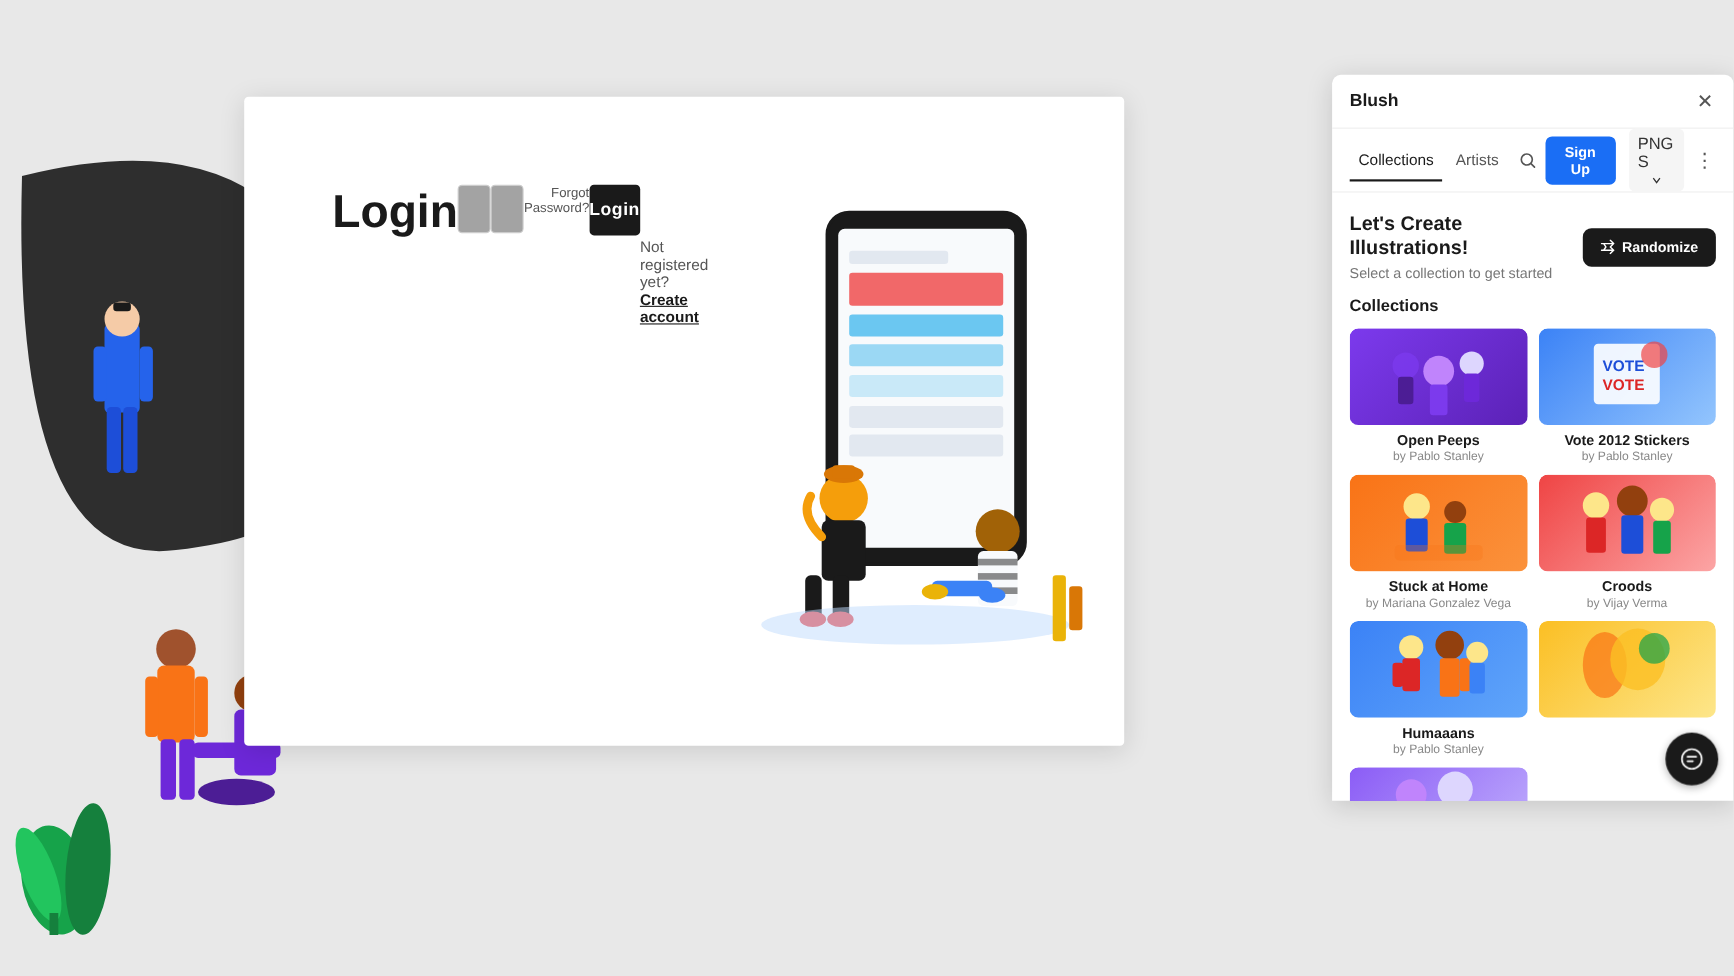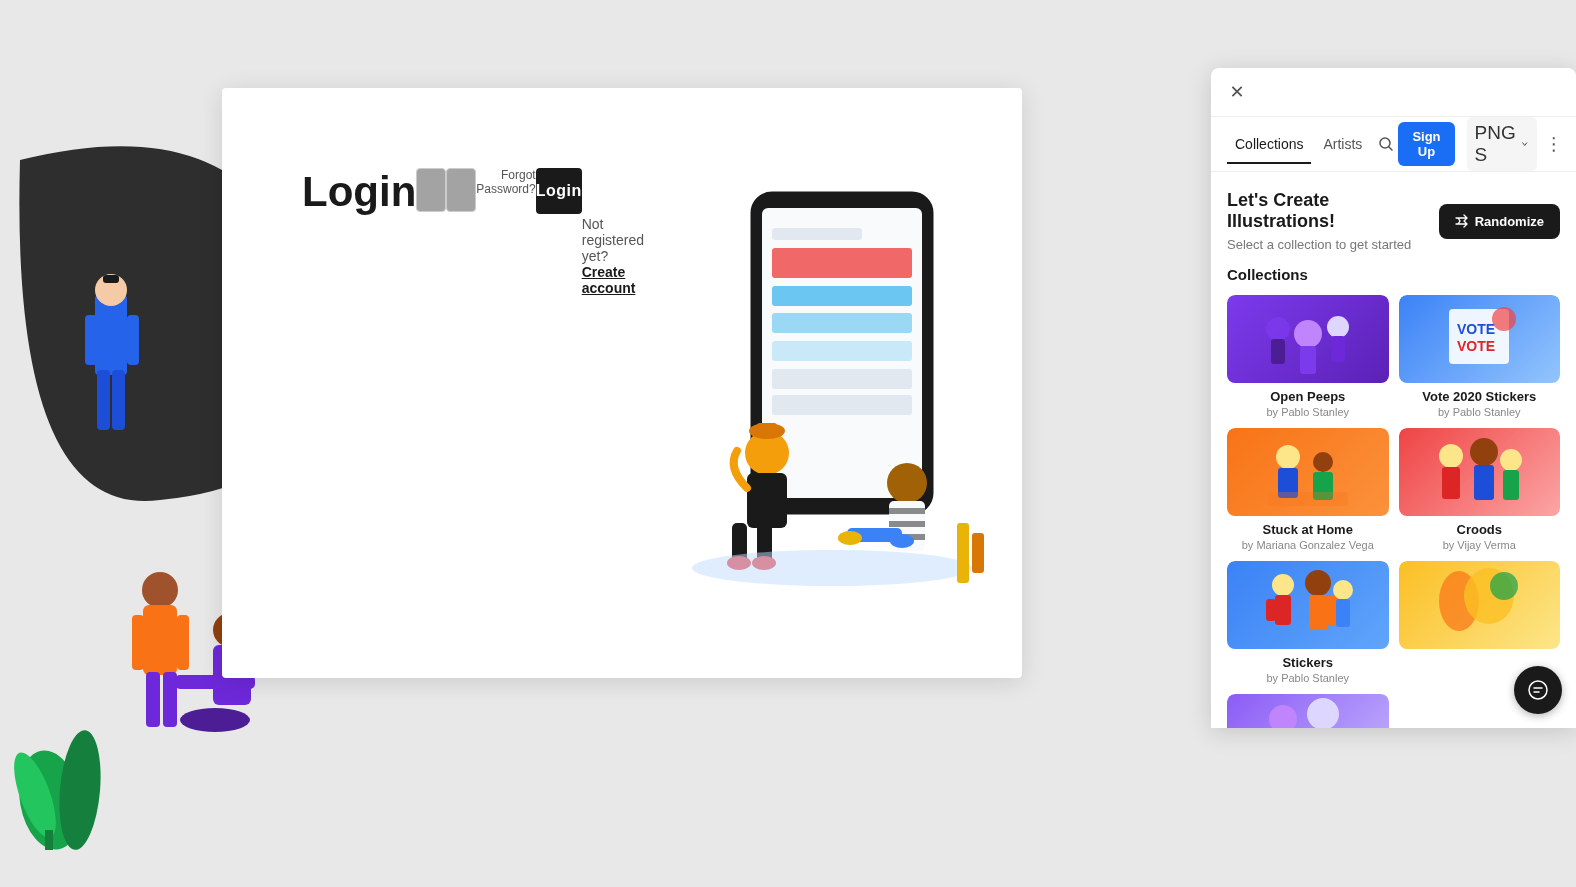--- a/index.html
+++ b/index.html
@@ -181,27 +181,28 @@
       border-radius: 6px;
       padding: 7px 14px;
       font-size: 13px;
       font-weight: 600;
       cursor: pointer;
     }
     .blush-format {
       display: flex;
       align-items: center;
       gap: 3px;
-      font-size: 19px;
+      font-size: 15px;
       color: #333;
       background: #f5f5f5;
       border-radius: 5px;
       padding: 5px 8px;
       cursor: pointer;
       margin-left: 8px;
+      flex-direction: column;
     }
     .blush-more {
       width: 28px;
       height: 28px;
       display: flex;
       align-items: center;
       justify-content: center;
       cursor: pointer;
       color: #555;
       font-size: 18px;
@@ -438,20 +439,21 @@
 
       <rect x="285" y="350" width="12" height="60" fill="#eab308" rx="3"></rect>
       <rect x="300" y="360" width="12" height="40" fill="#d97706" rx="3"></rect>
     </svg>
   </div>
 </div>
 
 <div class="blush-panel">
 
   <div class="blush-header">
+    <span class="blush-logo">Blush</span>
     <span class="blush-close">✕</span>
   </div>
 
   <div class="blush-nav">
     <div class="blush-nav-item active">Collections</div>
     <div class="blush-nav-item">Artists</div>
     <div class="blush-nav-spacer"></div>
     <div class="blush-search-icon">
       <svg width="16" height="16" viewBox="0 0 16 16" fill="none">
         <circle cx="7" cy="7" r="5" stroke="#555" stroke-width="1.5"></circle>
@@ -508,21 +510,21 @@
         <div class="collection-thumb">
           <div class="thumb-vote">
             <svg viewBox="0 0 100 80" width="100" height="80">
               <rect x="20" y="10" width="60" height="55" rx="4" fill="#fff" opacity="0.9"></rect>
               <text x="28" y="35" font-size="14" font-weight="bold" fill="#1d4ed8">VOTE</text>
               <text x="28" y="52" font-size="14" font-weight="bold" fill="#dc2626">VOTE</text>
               <circle cx="75" cy="20" r="12" fill="#ef4444" opacity="0.7"></circle>
             </svg>
           </div>
         </div>
-        <div class="collection-name">Vote 2020 Stickers</div>
+        <div class="collection-name">Vote 2012 Stickers</div>
         <div class="collection-author">by Pablo Stanley</div>
       </div>
 
       <div class="collection-card">
         <div class="collection-thumb">
           <div class="thumb-stuck">
             <svg viewBox="0 0 100 80" width="100" height="80">
               <circle cx="30" cy="25" r="12" fill="#fde68a"></circle>
               <rect x="20" y="36" width="20" height="30" fill="#1d4ed8" rx="3"></rect>
               <circle cx="65" cy="30" r="10" fill="#92400e"></circle>
@@ -561,21 +563,21 @@
               <rect x="17" y="30" width="16" height="30" fill="#dc2626" rx="3"></rect>
               <rect x="8" y="34" width="10" height="22" fill="#dc2626" rx="3"></rect>
               <circle cx="60" cy="18" r="13" fill="#92400e"></circle>
               <rect x="51" y="30" width="18" height="35" fill="#f97316" rx="3"></rect>
               <rect x="69" y="30" width="10" height="30" fill="#f97316" rx="3"></rect>
               <circle cx="85" cy="25" r="10" fill="#fde68a"></circle>
               <rect x="78" y="34" width="14" height="28" fill="#3b82f6" rx="3"></rect>
             </svg>
           </div>
         </div>
-        <div class="collection-name">Stickers</div>
+        <div class="collection-name">Humaaans</div>
         <div class="collection-author">by Pablo Stanley</div>
       </div>
 
       <div class="collection-card">
         <div class="collection-thumb">
           <div class="thumb-extra1">
             <svg viewBox="0 0 100 80" width="100" height="80">
               <ellipse cx="30" cy="40" rx="20" ry="30" fill="#f97316" opacity="0.7"></ellipse>
               <ellipse cx="60" cy="35" rx="25" ry="28" fill="#fbbf24" opacity="0.8"></ellipse>
               <circle cx="75" cy="25" r="14" fill="#16a34a" opacity="0.7"></circle>

